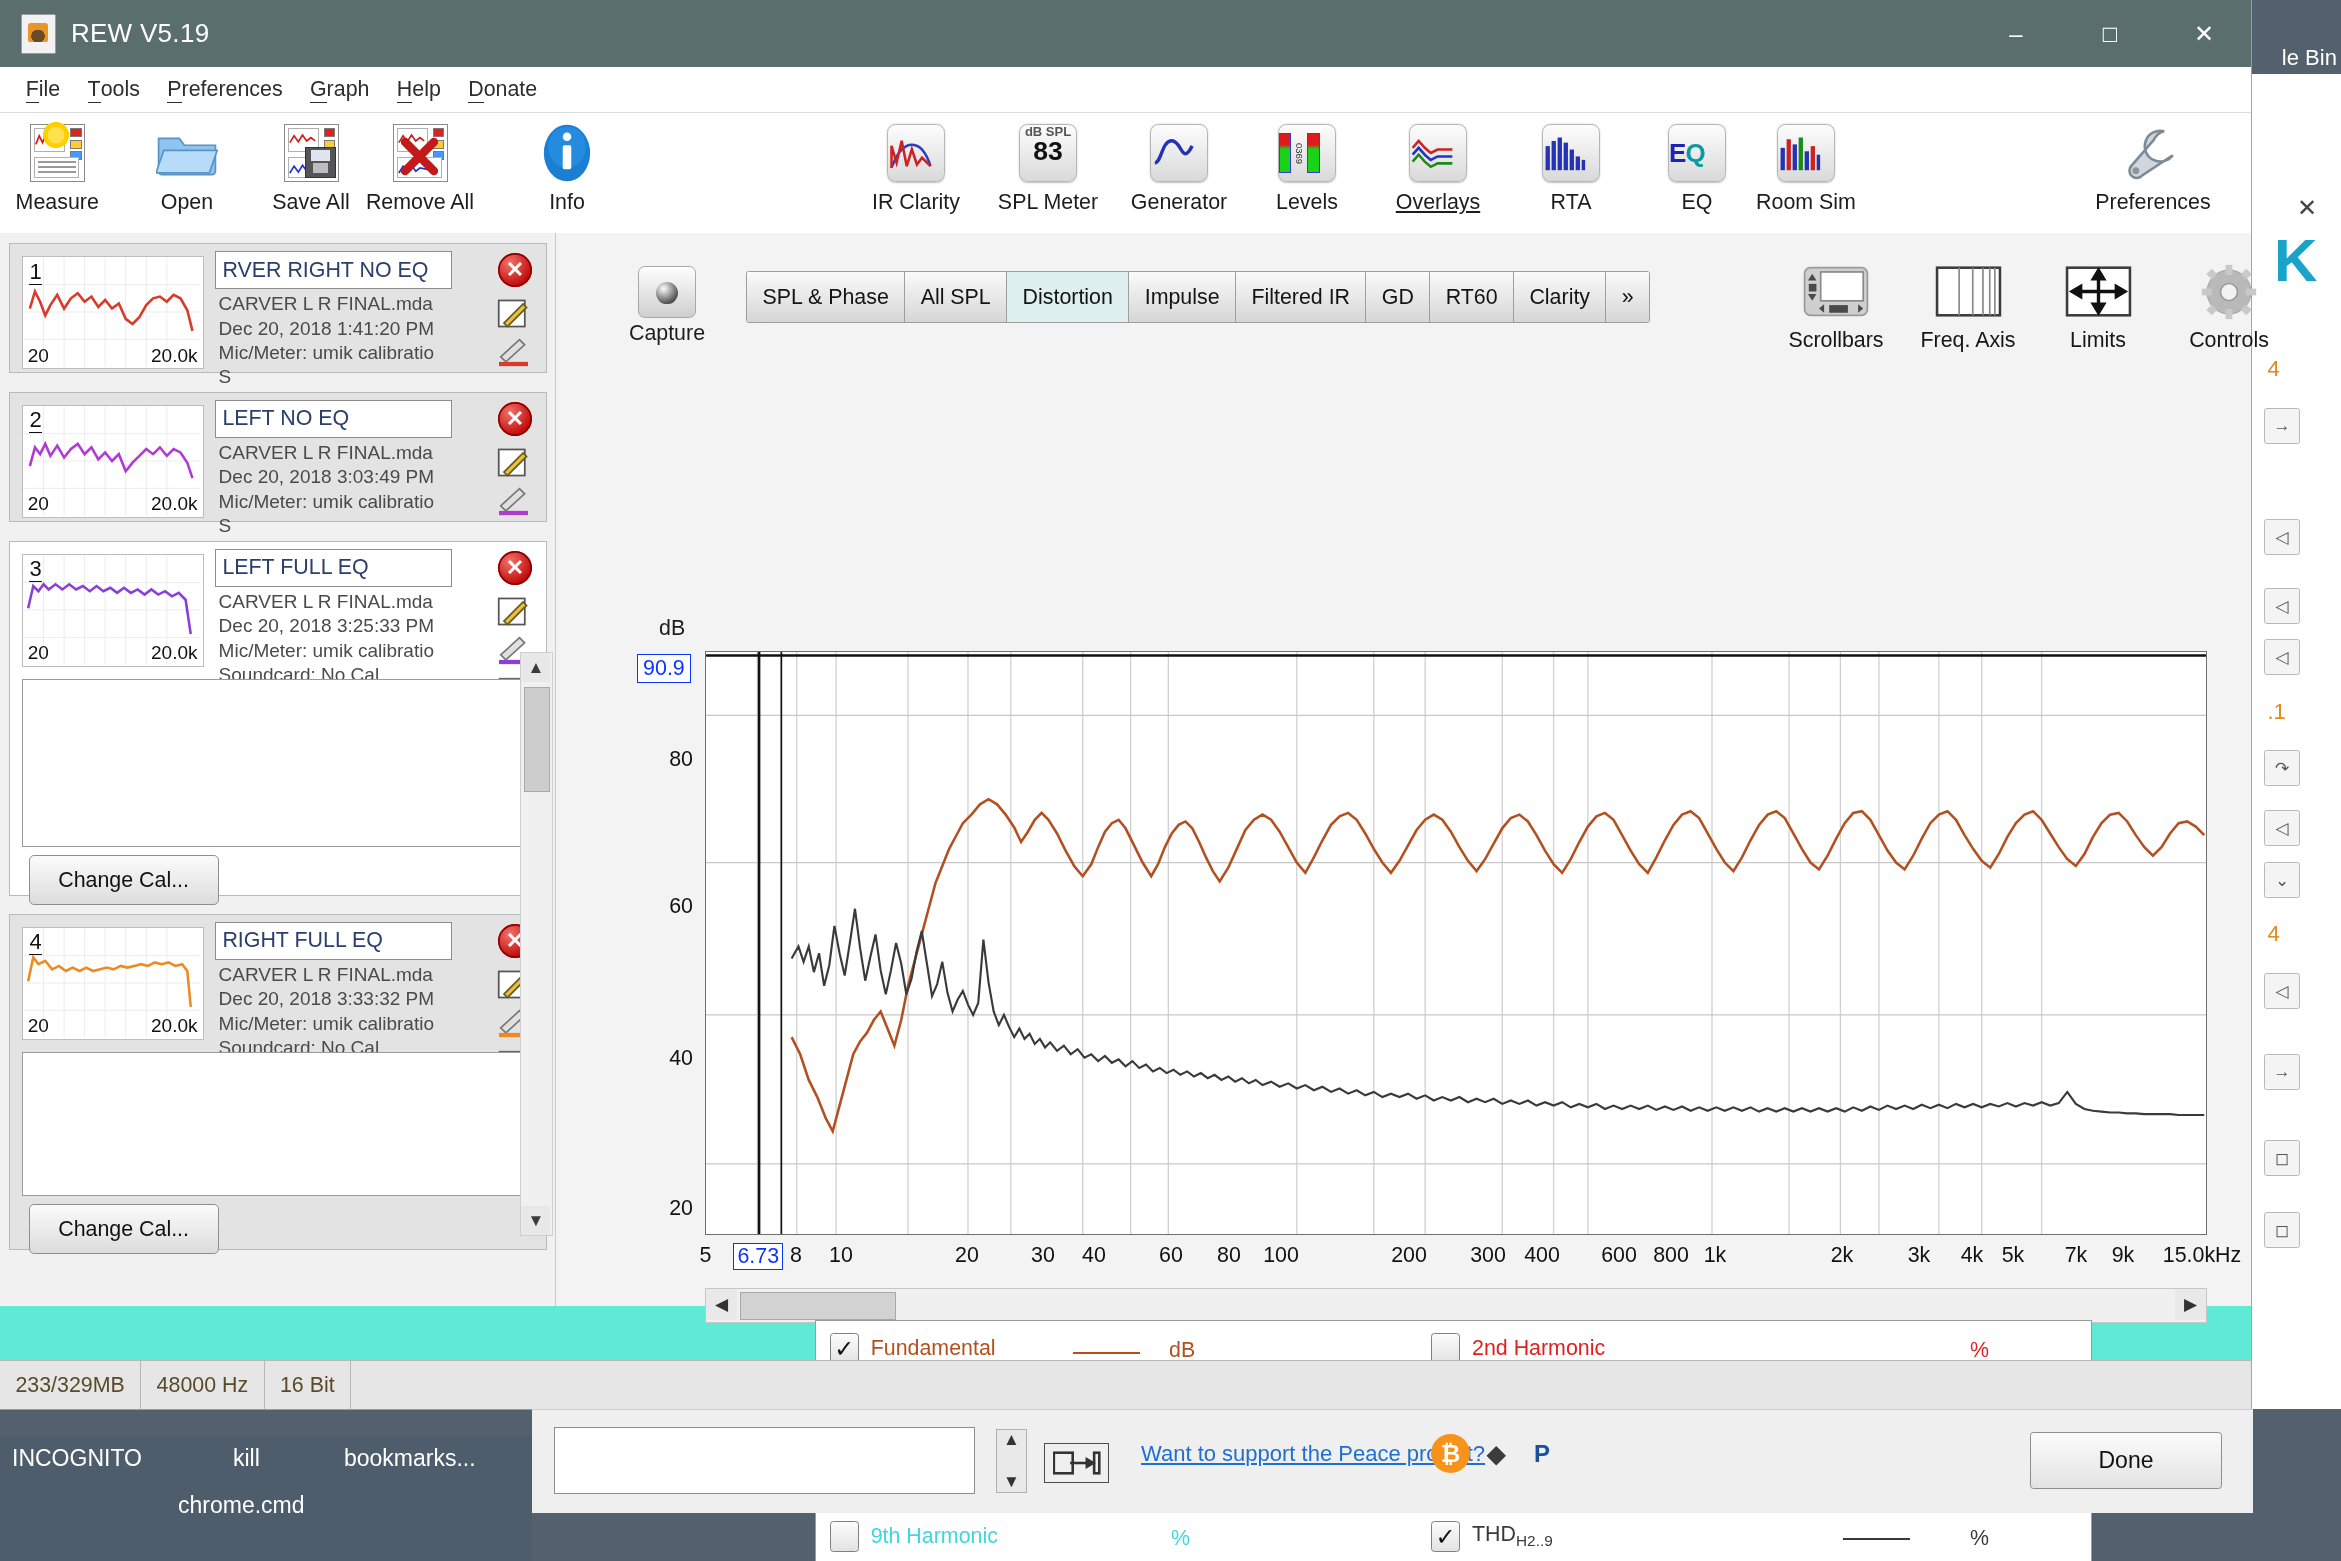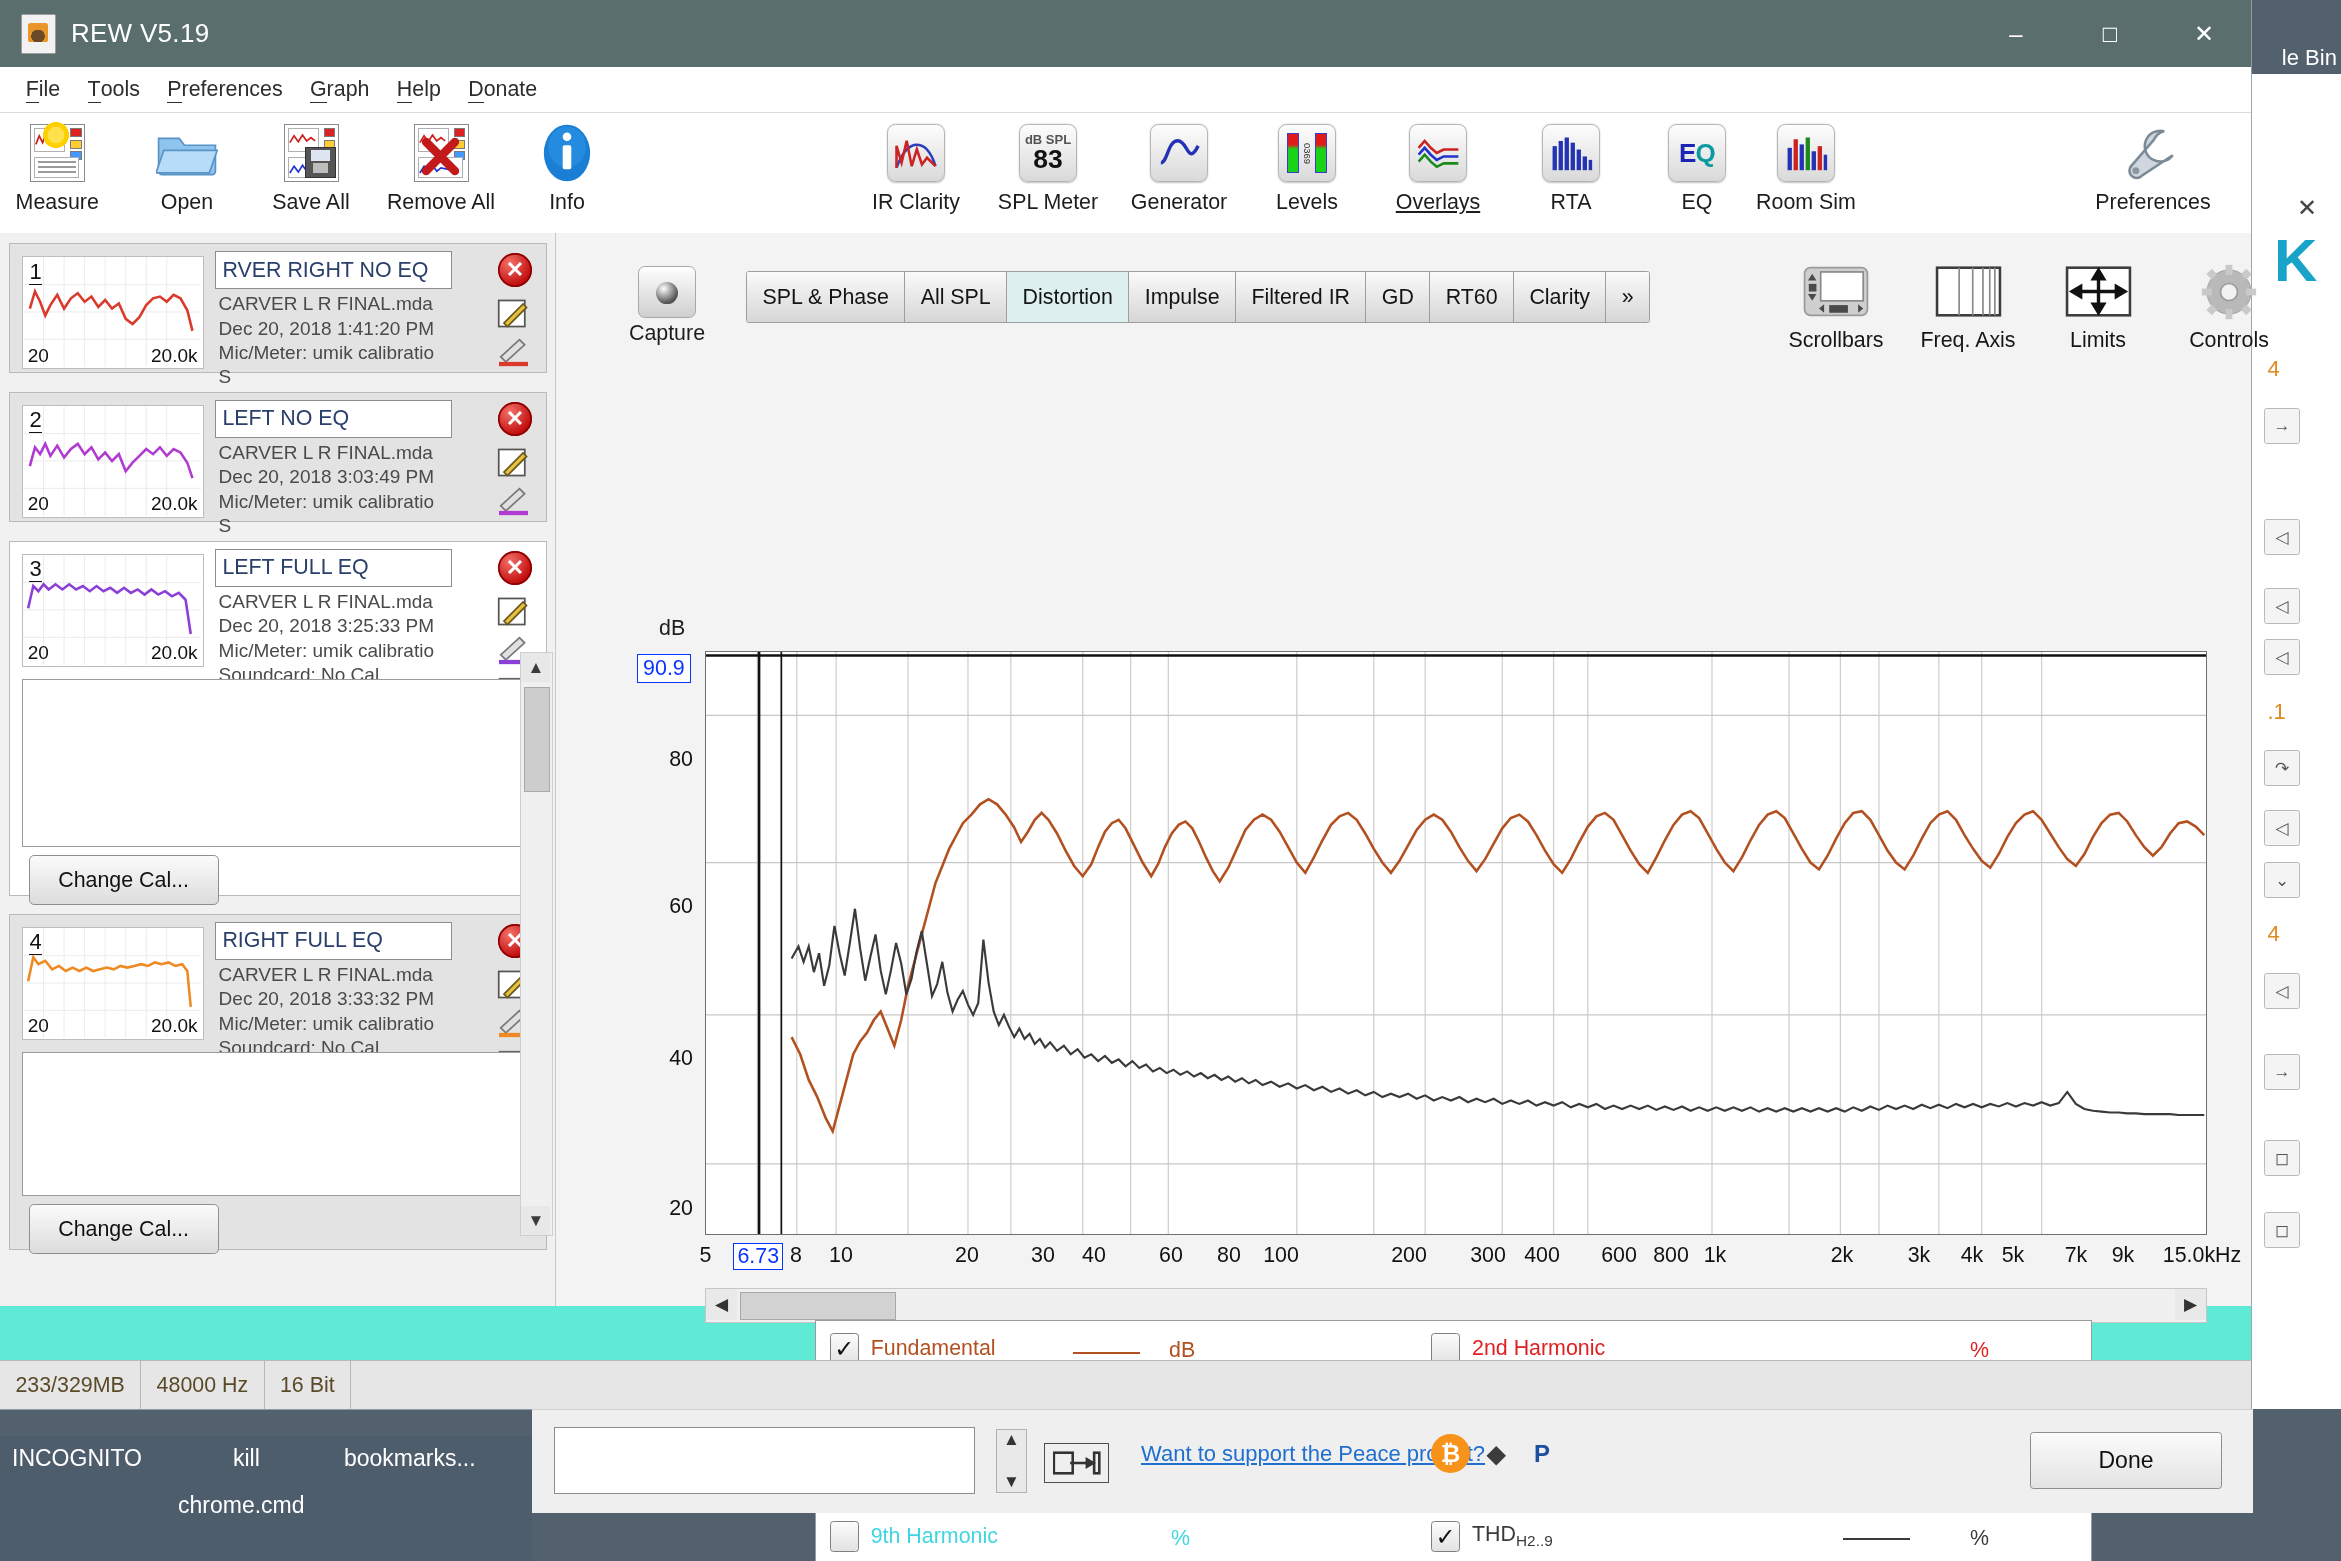--- a/index.html
+++ b/index.html
@@ -70,21 +70,21 @@
     position:absolute;top:8.6px;width:128px;height:110px;
     display:flex;flex-direction:column;align-items:center;justify-content:flex-start;
     font-size:21.4px;color:#1d1d1d;gap:5.1px;
   }
   .tbtn .ic{width:63px;height:63px;display:flex;align-items:center;justify-content:center;}
   .tbtn .lbl{white-space:nowrap;}
   .sq-icon{
     width:56px;height:56px;border-radius:8.6px;
     background:linear-gradient(#fdfdfd,#d9d9d9);
     border:0.9px solid #b5b5b5;
-    display:flex;align-items:center;justify-content:center;
+    display:flex;align-items:center;
     box-shadow:0 0.9px 1.7px rgba(0,0,0,.25);
   }
   
   .docicon{width:53px;height:56px;background:#fff;border:1.7px solid #8a8a8a;position:relative;}
   .docicon .grp{position:absolute;left:3.4px;top:3.4px;width:29px;height:22px;border:0.9px solid #b0b0b0;background:#fff;}
   .docicon .grp svg{display:block;}
   .docicon .chips{position:absolute;right:2.6px;top:3.4px;width:11px;}
   .docicon .chips i{display:block;width:9.4px;height:6.8px;margin-bottom:2.6px;border:0.9px solid #7a7a7a;}
   .docicon .lines{position:absolute;left:3.4px;bottom:3.4px;width:43px;height:19px;border:0.9px solid #b0b0b0;background:#fff;}
   .docicon .lines b{display:block;height:1.7px;background:#9a9a9a;margin:3.4px 2.6px;}
@@ -366,21 +366,21 @@
               </svg></div>
           <div style="position:absolute;right:1.7px;bottom:3.4px;width:29px;height:29px;background:#555;border:0.9px solid #333;">
             <div style="width:19px;height:10.3px;background:#dfe6f2;margin:2.6px auto 0;"></div>
             <div style="width:15.4px;height:10.3px;background:#bdbdbd;margin:2.6px auto 0;"></div>
           </div>
         </div>
       </div>
       <div class="lbl">Save All</div>
     </div>
 
-    <div class="tbtn" style="left:377px;">
+    <div class="tbtn" style="left:356px;">
       <div class="ic">
         <div class="docicon">
           <div class="grp">
               <svg width="27" height="20.5" viewBox="0 0 32 24">
                 <polyline points="1,16 6,8 11,15 16,7 21,14 26,10 31,14" fill="none" stroke="#cc2020" stroke-width="2"></polyline>
               </svg>
             </div>
           <div class="chips">
               <i style="background:#d22"></i>
               <i style="background:#fc3"></i>

